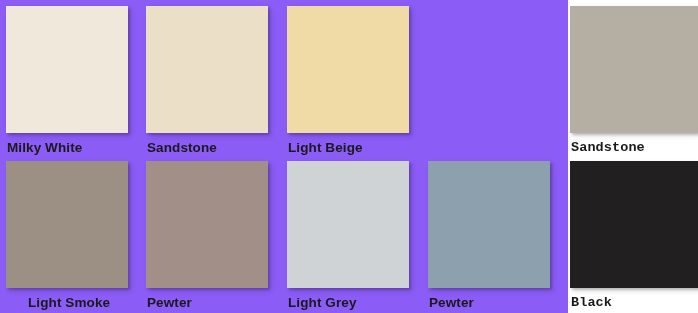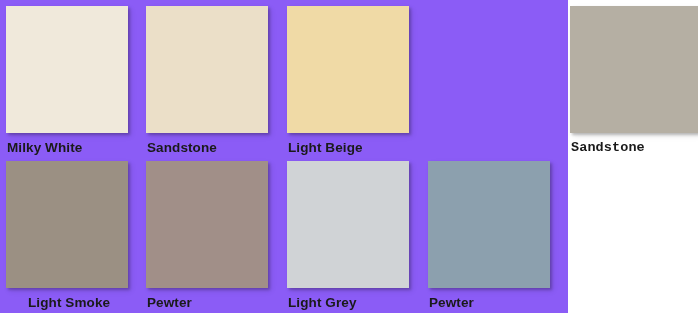--- a/index.html
+++ b/index.html
@@ -118,16 +118,20 @@
     <div class="swatch-cell col-2">
       <div class="swatch-chip" style="background-color: #D0D3D6;"></div>
       <div class="swatch-label" style="color: rgb(26, 26, 26);">Light Grey</div>
     </div>
 
     <div class="swatch-cell col-3">
       <div class="swatch-chip" style="background-color: #8CA0AE;"></div>
       <div class="swatch-label" style="color: rgb(26, 26, 26);">Pewter</div>
     </div>
 
+    <div class="swatch-cell col-4">
+      <div class="swatch-chip" style="background-color: #221F20;"></div>
+      <div class="swatch-label" style="color: rgb(26, 26, 26);">Black</div>
+    </div>
 
   </div>
 
 </div>
 
 </body></html>

